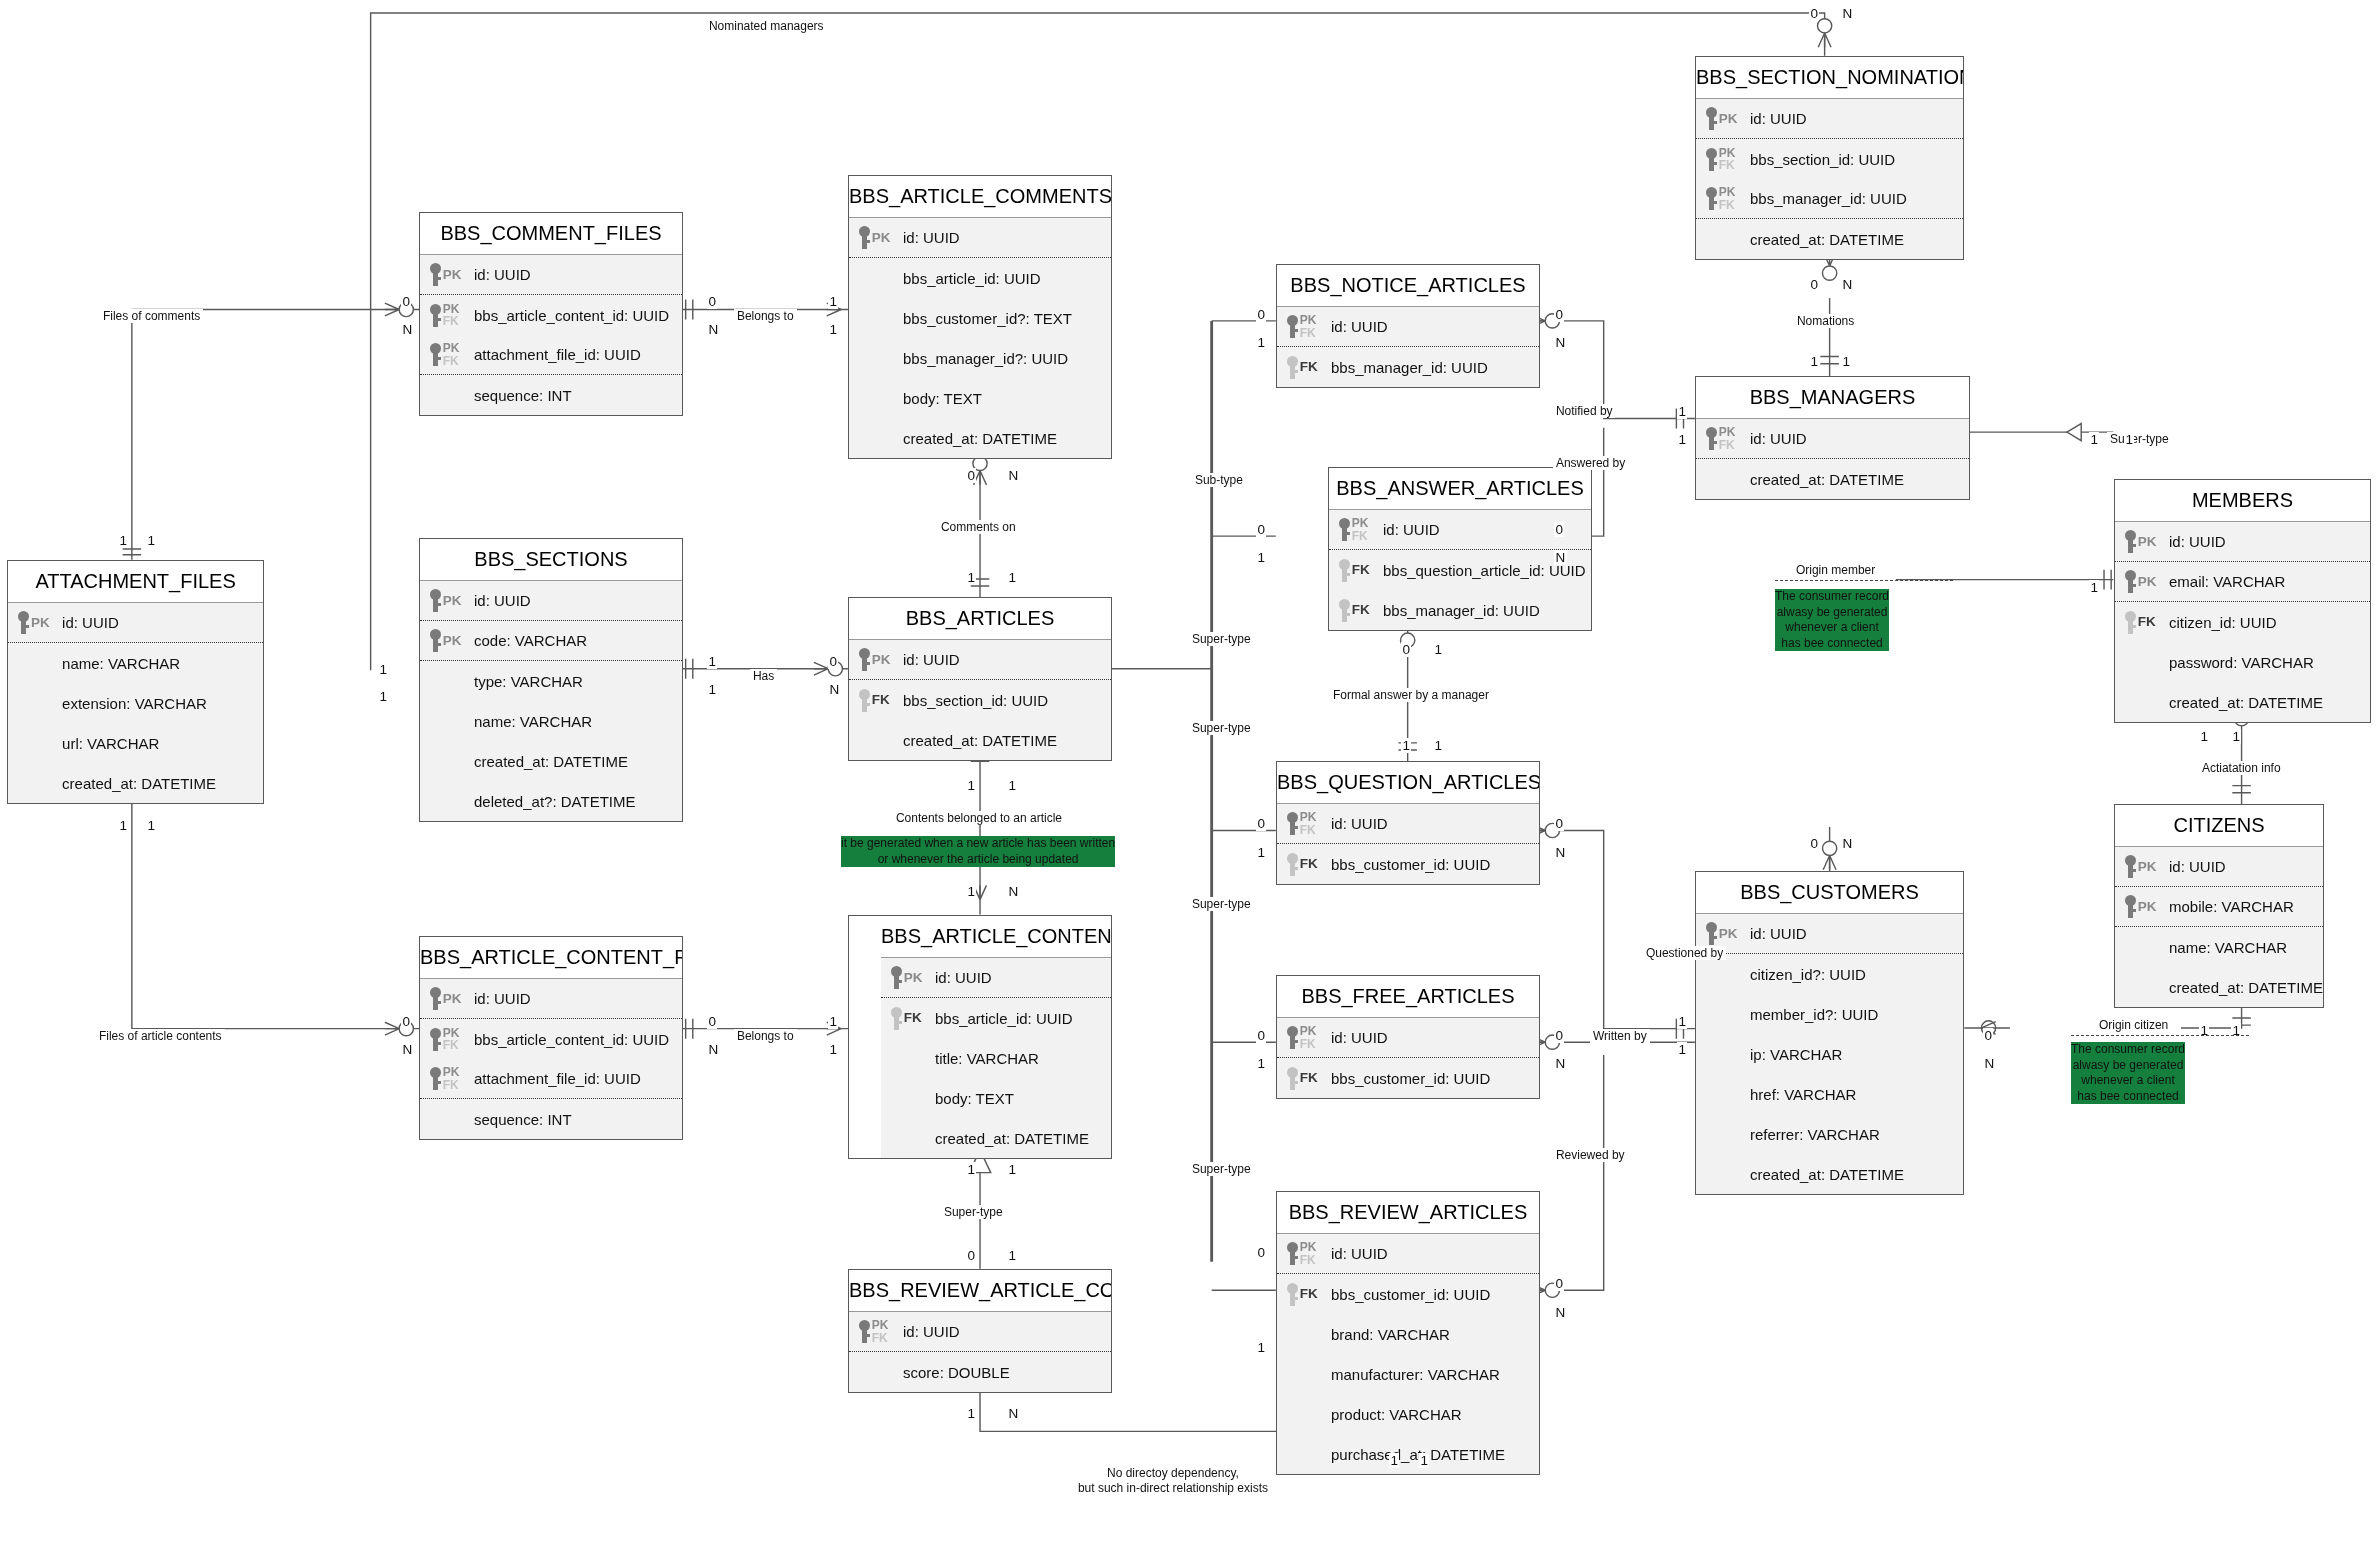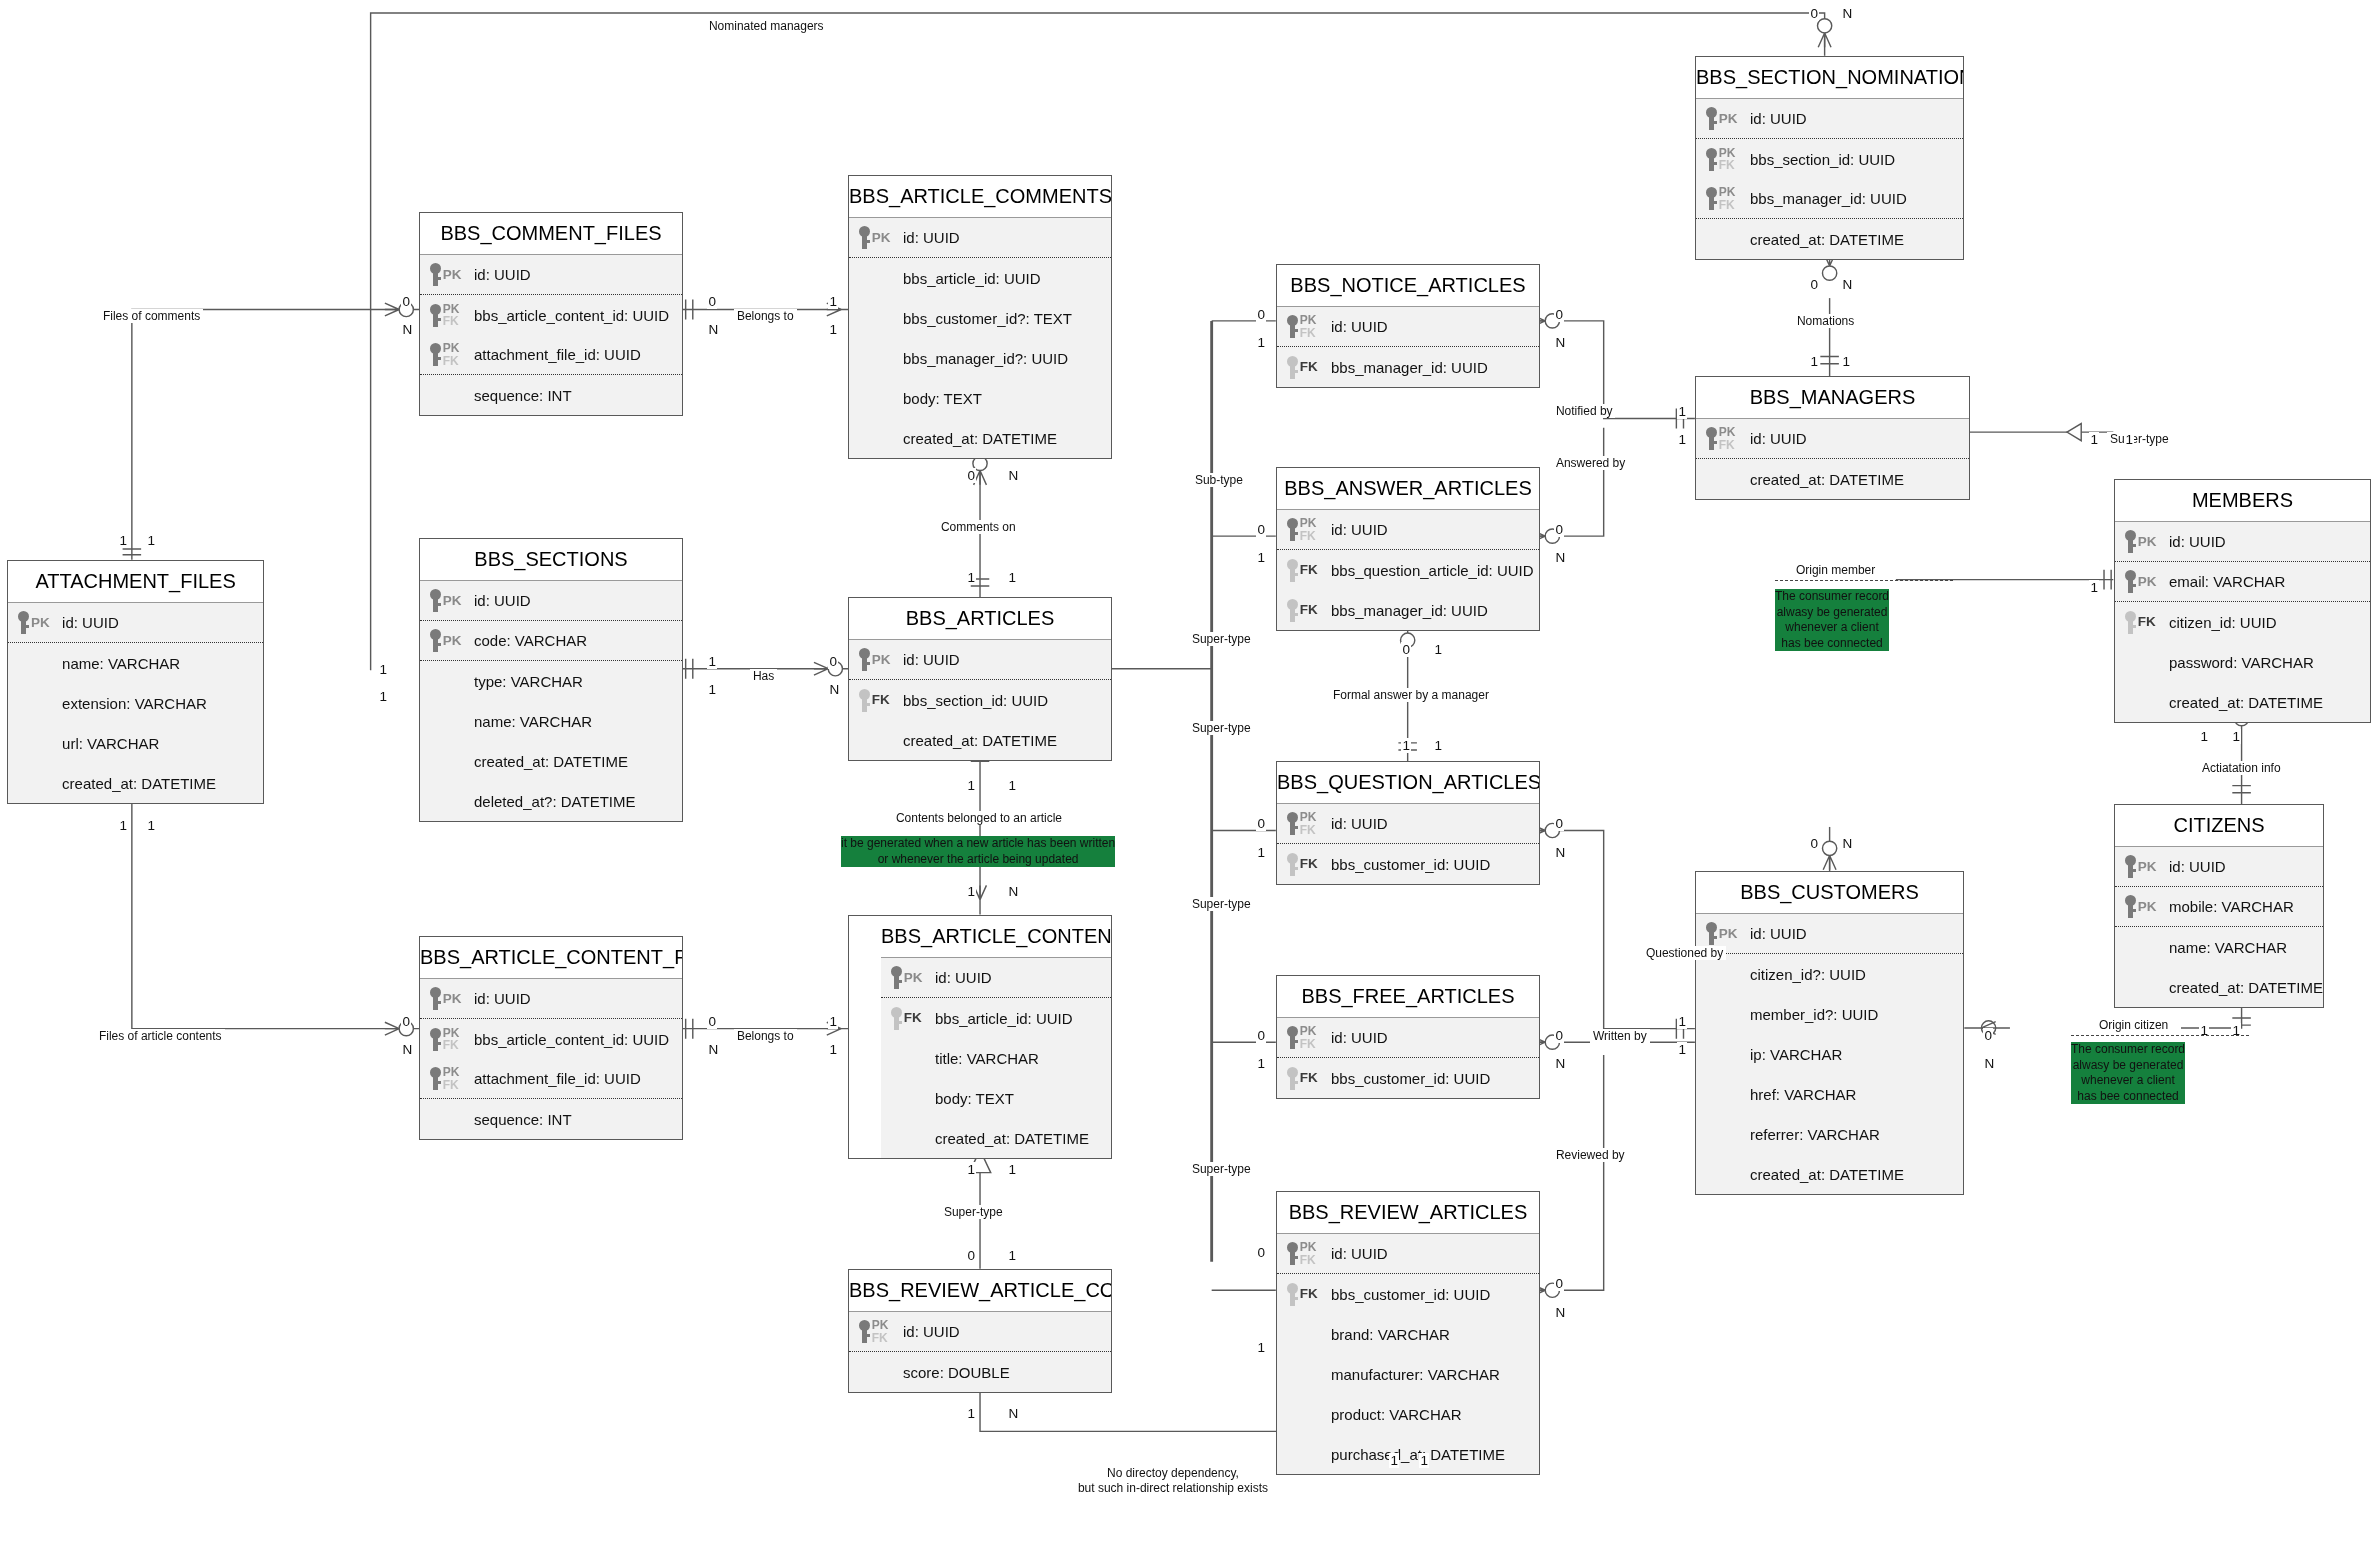--- a/index.html
+++ b/index.html
@@ -495,21 +495,21 @@
                 <i class="tooth"></i>
               </span>
               <span class="klabels single">
                 <span class="dark">FK</span>
               </span>
             </div>
             <span class="fname">bbs_manager_id: UUID</span>
           </div>
         </div>
       </div>
-      <div class="entity" style="left: 1276px; top: 467px; width: 264px;">
+      <div class="entity" style="left: 1328px; top: 467px; width: 264px;">
         <div class="ttl">BBS_ANSWER_ARTICLES</div>
         <div class="body">
           <div class="row pk-sep">
             <div class="keycol">
               <span class="keyicon">
                 <i class="head"></i>
                 <i class="shaft"></i>
                 <i class="tooth"></i>
               </span>
               <span class="klabels">

